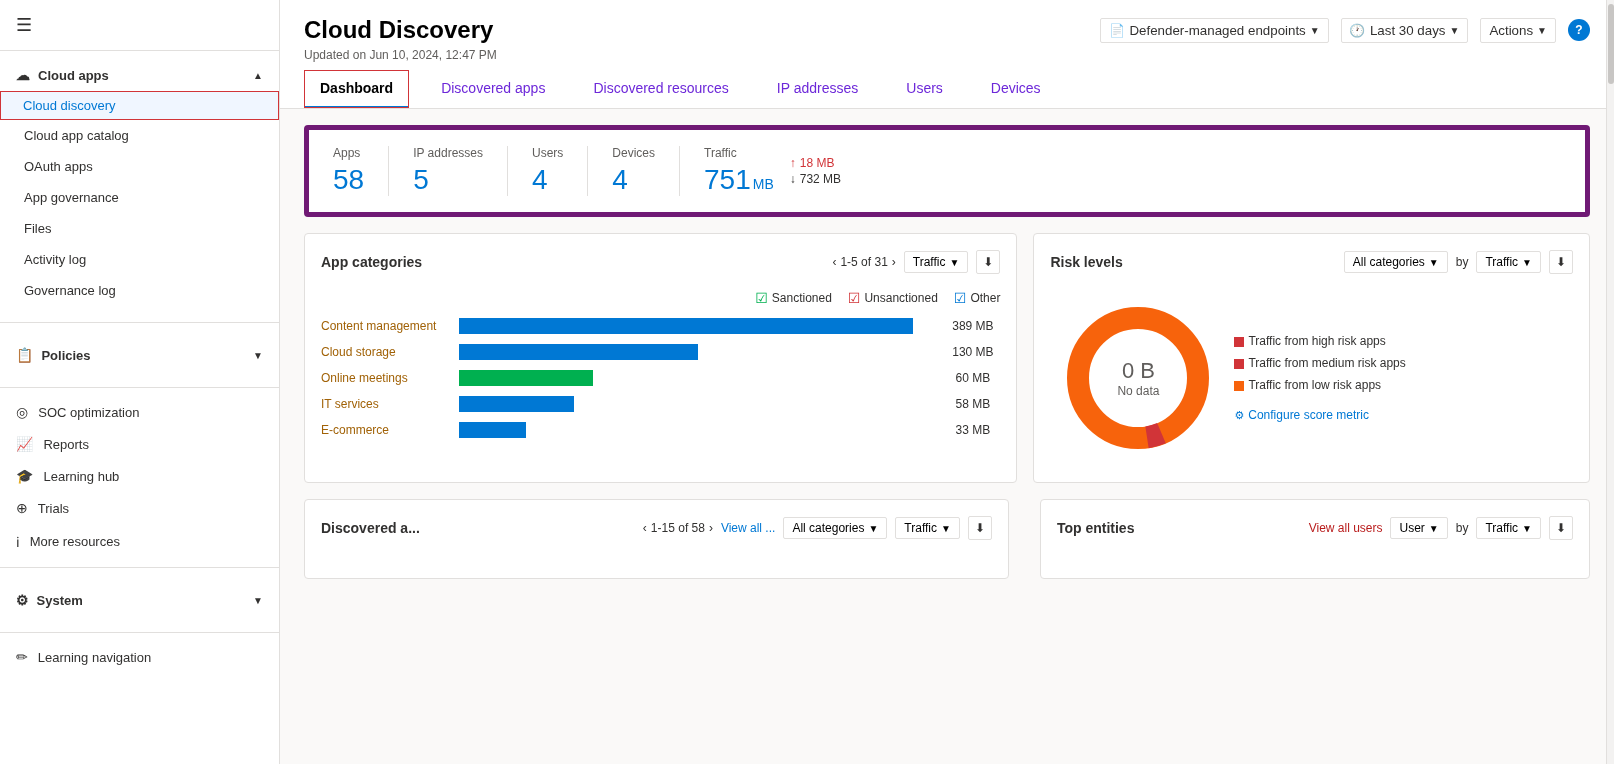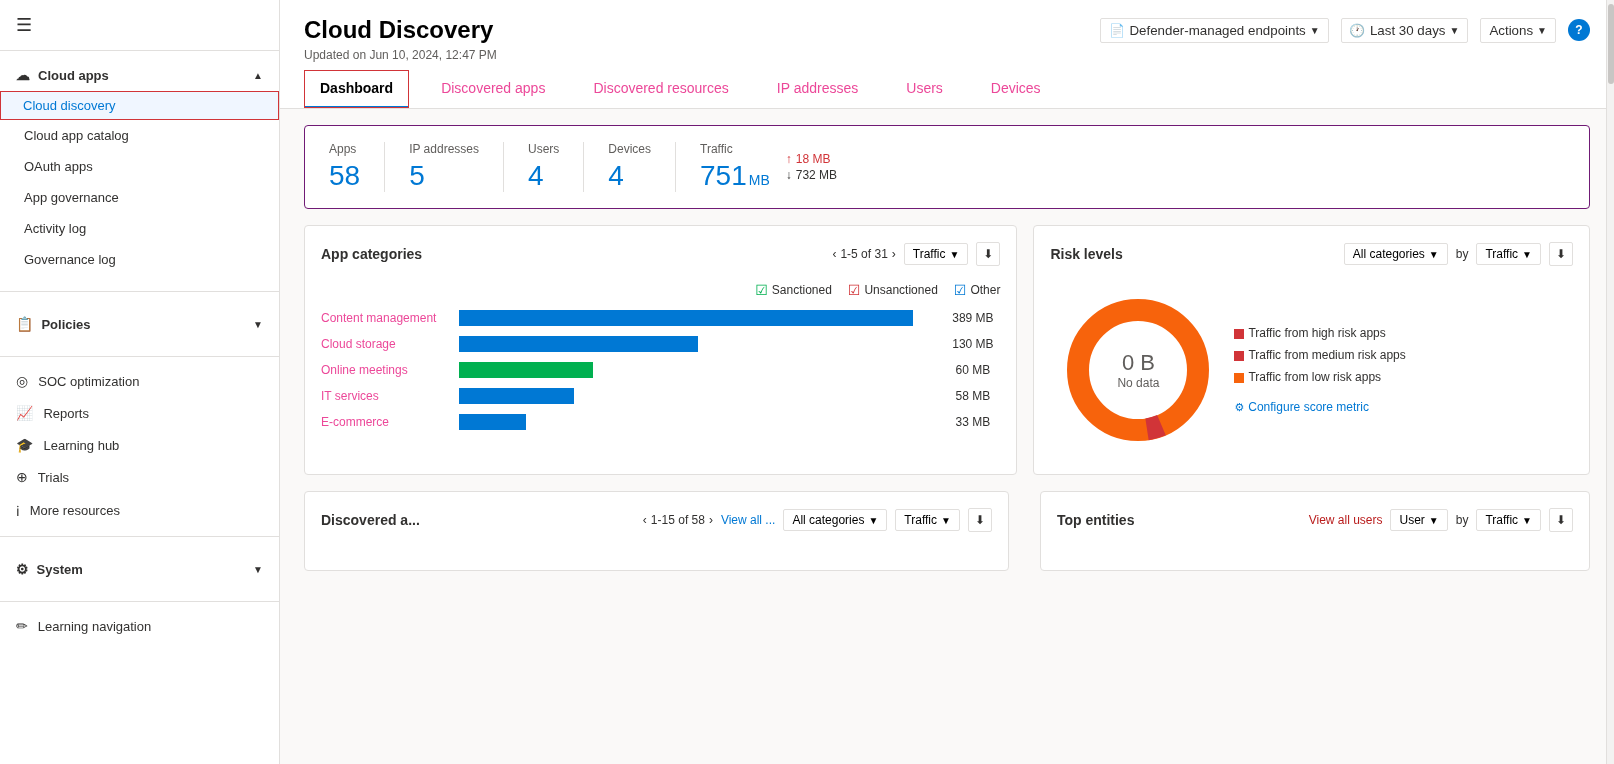--- a/index.html
+++ b/index.html
@@ -19,28 +19,28 @@
     
     .main { flex: 1; display: flex; flex-direction: column; background: #faf9f8; overflow: hidden; }
     .main-header { background: #fff; padding: 16px 24px 0 24px; border-bottom: 1px solid #e1dfdd; }
     .main-title-row { display: flex; align-items: center; justify-content: space-between; margin-bottom: 4px; }
     .main-title { font-size: 24px; font-weight: 700; color: #000; }
     .header-controls { display: flex; align-items: center; gap: 12px; font-size: 13px; }
     .header-control-btn { display: flex; align-items: center; gap: 4px; cursor: pointer; color: #323130; padding: 4px 8px; border: 1px solid #e1dfdd; border-radius: 2px; background: #fff; }
     .header-help { width: 22px; height: 22px; border-radius: 50%; background: #0078d4; color: #fff; display: flex; align-items: center; justify-content: center; font-size: 12px; font-weight: 700; cursor: pointer; }
     .updated-text { font-size: 12px; color: #605e5c; margin-bottom: 8px; }
     .tabs { display: flex; gap: 16px; }
-    .tab { padding: 10px 16px; cursor: pointer; font-size: 14px; color: #ec4899; border-bottom: 2px solid transparent; white-space: nowrap; }
+    .tab { padding: 10px 16px; cursor: pointer; font-size: 14px; color: #6d28d9; border-bottom: 2px solid transparent; white-space: nowrap; }
     .tab.active { color: #000; font-weight: 600; border-bottom: 2px solid #0078d4; outline: 1.5px solid #d13438; outline-offset: -1px; }
 
     
     .content { flex: 1; padding: 16px 24px; overflow-y: auto; background: #faf9f8; }
 
     
-    .stats-row { display: flex; align-items: center; background: #fff; border: 1px solid #701a75; border-radius: 4px; padding: 16px 24px; margin-bottom: 16px; gap: 0; }
+    .stats-row { display: flex; align-items: center; background: #fff; border: 5px solid #701a75; border-radius: 4px; padding: 16px 24px; margin-bottom: 16px; gap: 0; }
     .stat-item { display: flex; flex-direction: column; padding: 0 24px; border-right: 1px solid #e1dfdd; }
     .stat-item:first-child { padding-left: 0; }
     .stat-item:last-child { border-right: none; }
     .stat-label { font-size: 12px; color: #605e5c; margin-bottom: 4px; }
     .stat-value { font-size: 28px; font-weight: 300; color: #0078d4; }
     .traffic-main { font-size: 28px; font-weight: 300; color: #0078d4; display: flex; align-items: baseline; gap: 2px; }
     .traffic-unit { font-size: 14px; }
     .traffic-details { display: flex; flex-direction: column; gap: 2px; font-size: 12px; }
     .traffic-up { color: #d13438; display: flex; align-items: center; gap: 4px; }
     .traffic-down { color: #323130; display: flex; align-items: center; gap: 4px; }
@@ -53,21 +53,21 @@
     .card-controls { display: flex; align-items: center; gap: 8px; }
     .pagination { display: flex; align-items: center; gap: 4px; font-size: 12px; color: #323130; }
     .select-btn { display: flex; align-items: center; gap: 4px; font-size: 12px; border: 1px solid #e1dfdd; padding: 3px 8px; border-radius: 2px; cursor: pointer; background: #fff; }
     .download-btn { width: 24px; height: 24px; display: flex; align-items: center; justify-content: center; cursor: pointer; border: 1px solid #e1dfdd; border-radius: 2px; background: #fff; }
 
     
     .legend { display: flex; align-items: center; gap: 16px; margin-bottom: 12px; justify-content: flex-end; font-size: 12px; }
     .legend-item { display: flex; align-items: center; gap: 4px; }
     .bar-rows { display: flex; flex-direction: column; gap: 10px; }
     .bar-row { display: flex; align-items: center; gap: 8px; }
-    .bar-label { font-size: 12px; color: #ec4899; cursor: pointer; width: 130px; flex-shrink: 0; white-space: nowrap; overflow: hidden; text-overflow: ellipsis; }
+    .bar-label { font-size: 12px; color: #a16207; cursor: pointer; width: 130px; flex-shrink: 0; white-space: nowrap; overflow: hidden; text-overflow: ellipsis; }
     .bar-container { flex: 1; height: 16px; background: transparent; display: flex; }
     .bar-fill { height: 100%; }
     .bar-value { font-size: 12px; color: #323130; width: 55px; text-align: center; flex-shrink: 0; }
 
     
     .donut-area { display: flex; align-items: center; gap: 16px; padding: 8px; }
     .donut-container { position: relative; width: 160px; height: 160px; flex-shrink: 0; }
     .donut-center { position: absolute; top: 50%; left: 50%; transform: translate(-50%, -50%); text-align: center; }
     .donut-value { font-size: 22px; font-weight: 300; color: #605e5c; }
     .donut-label { font-size: 12px; color: #605e5c; }
@@ -107,20 +107,23 @@
       <span>Cloud discovery</span>
     </div>
     <div class="sidebar-item">
       <span>Cloud app catalog</span>
     </div>
     <div class="sidebar-item">
       <span>OAuth apps</span>
     </div>
     <div class="sidebar-item">
       <span>App governance</span>
+    </div>
+    <div class="sidebar-item">
+      <span>Files</span>
     </div>
     <div class="sidebar-item">
       <span>Activity log</span>
     </div>
     <div class="sidebar-item">
       <span>Governance log</span>
     </div>
   </div>
 
   <div class="sidebar-divider"></div>

